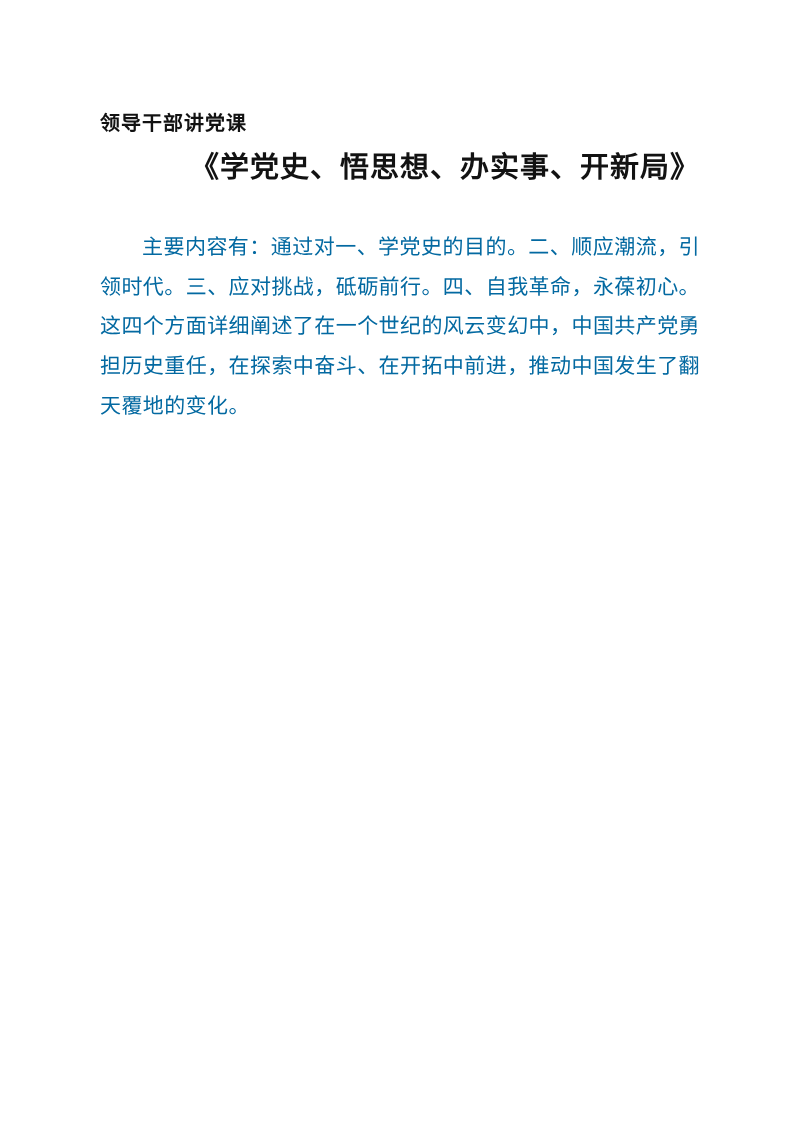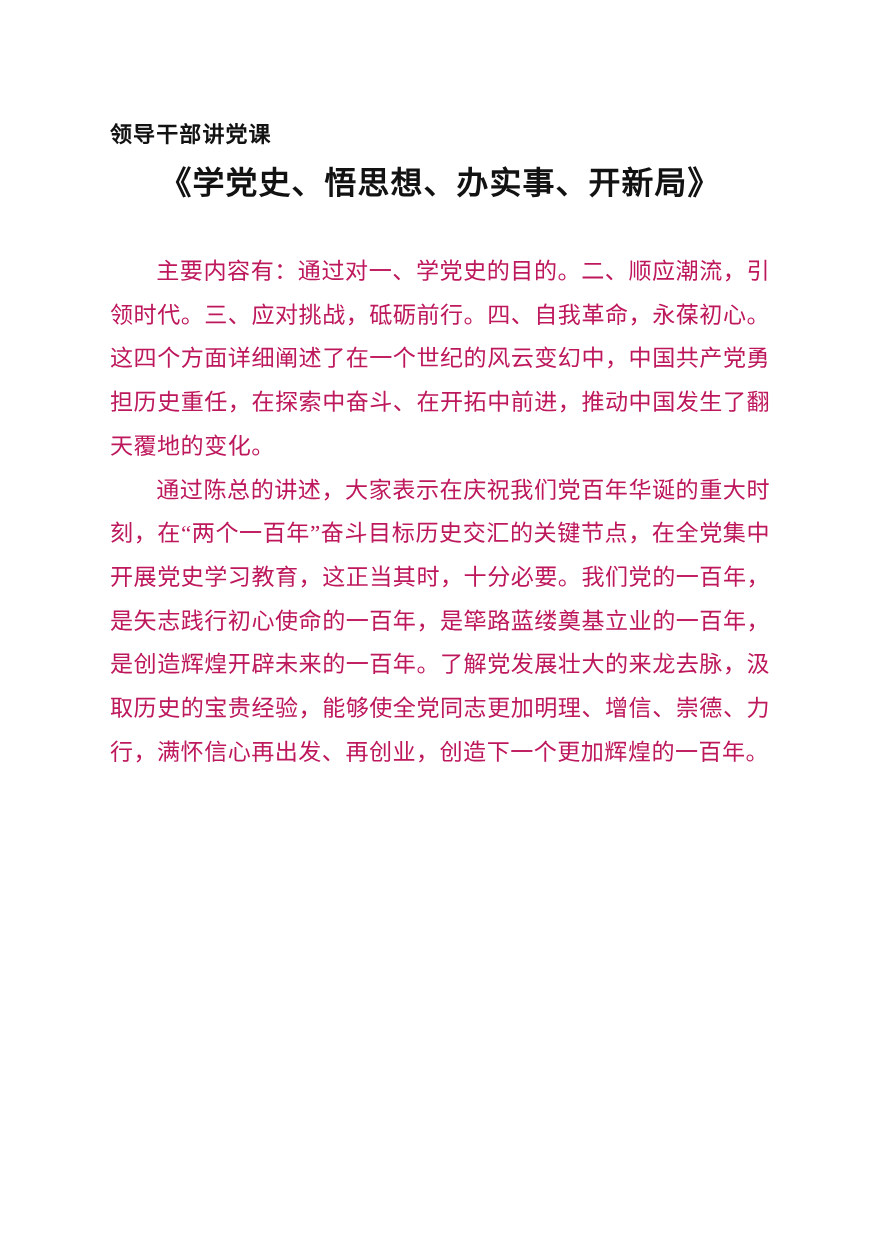--- a/index.html
+++ b/index.html
@@ -24,21 +24,21 @@
     font-size: 20px;
     line-height: 30px;
     letter-spacing: 1px;
     text-align: left;
   }
   .doc-title {
     font-family: "Liberation Serif", "DejaVu Serif", serif;
     font-weight: 700;
     font-size: 29px;
     line-height: 42px;
-    text-align: center;
+    text-align: right;
     margin: 8px 0 0 0;
     letter-spacing: 1px;
   }
   .meta-line {
     margin-top: 44px;
     font-family: "Liberation Serif", "DejaVu Serif", serif;
     font-size: 21px;
     line-height: 28px;
     white-space: nowrap;
   }
@@ -49,31 +49,30 @@
     margin-top: 40px;
   }
   .para {
     margin: 0;
     font-family: "Liberation Serif", "DejaVu Serif", serif;
     font-size: 21px;
     line-height: 39.7px;
     letter-spacing: 0.4px;
     text-align: justify;
     text-indent: 2em;
-    color: #be185d;
+    color: #0369a1;
   }
 </style>
 </head>
 <body>
 
 <div class="page">
 
   <div class="doc-category">领导干部讲党课</div>
 
   <h1 class="doc-title">《学党史、悟思想、办实事、开新局》</h1>
 
 
   <div class="doc-body">
     <p class="para">主要内容有：通过对一、学党史的目的。二、顺应潮流，引领时代。三、应对挑战，砥砺前行。四、自我革命，永葆初心。这四个方面详细阐述了在一个世纪的风云变幻中，中国共产党勇担历史重任，在探索中奋斗、在开拓中前进，推动中国发生了翻天覆地的变化。</p>
-    <p class="para">通过陈总的讲述，大家表示在庆祝我们党百年华诞的重大时刻，在“两个一百年”奋斗目标历史交汇的关键节点，在全党集中开展党史学习教育，这正当其时，十分必要。我们党的一百年，是矢志践行初心使命的一百年，是筚路蓝缕奠基立业的一百年，是创造辉煌开辟未来的一百年。了解党发展壮大的来龙去脉，汲取历史的宝贵经验，能够使全党同志更加明理、增信、崇德、力行，满怀信心再出发、再创业，创造下一个更加辉煌的一百年。</p>
   </div>
 
 </div>
 
 </body></html>

